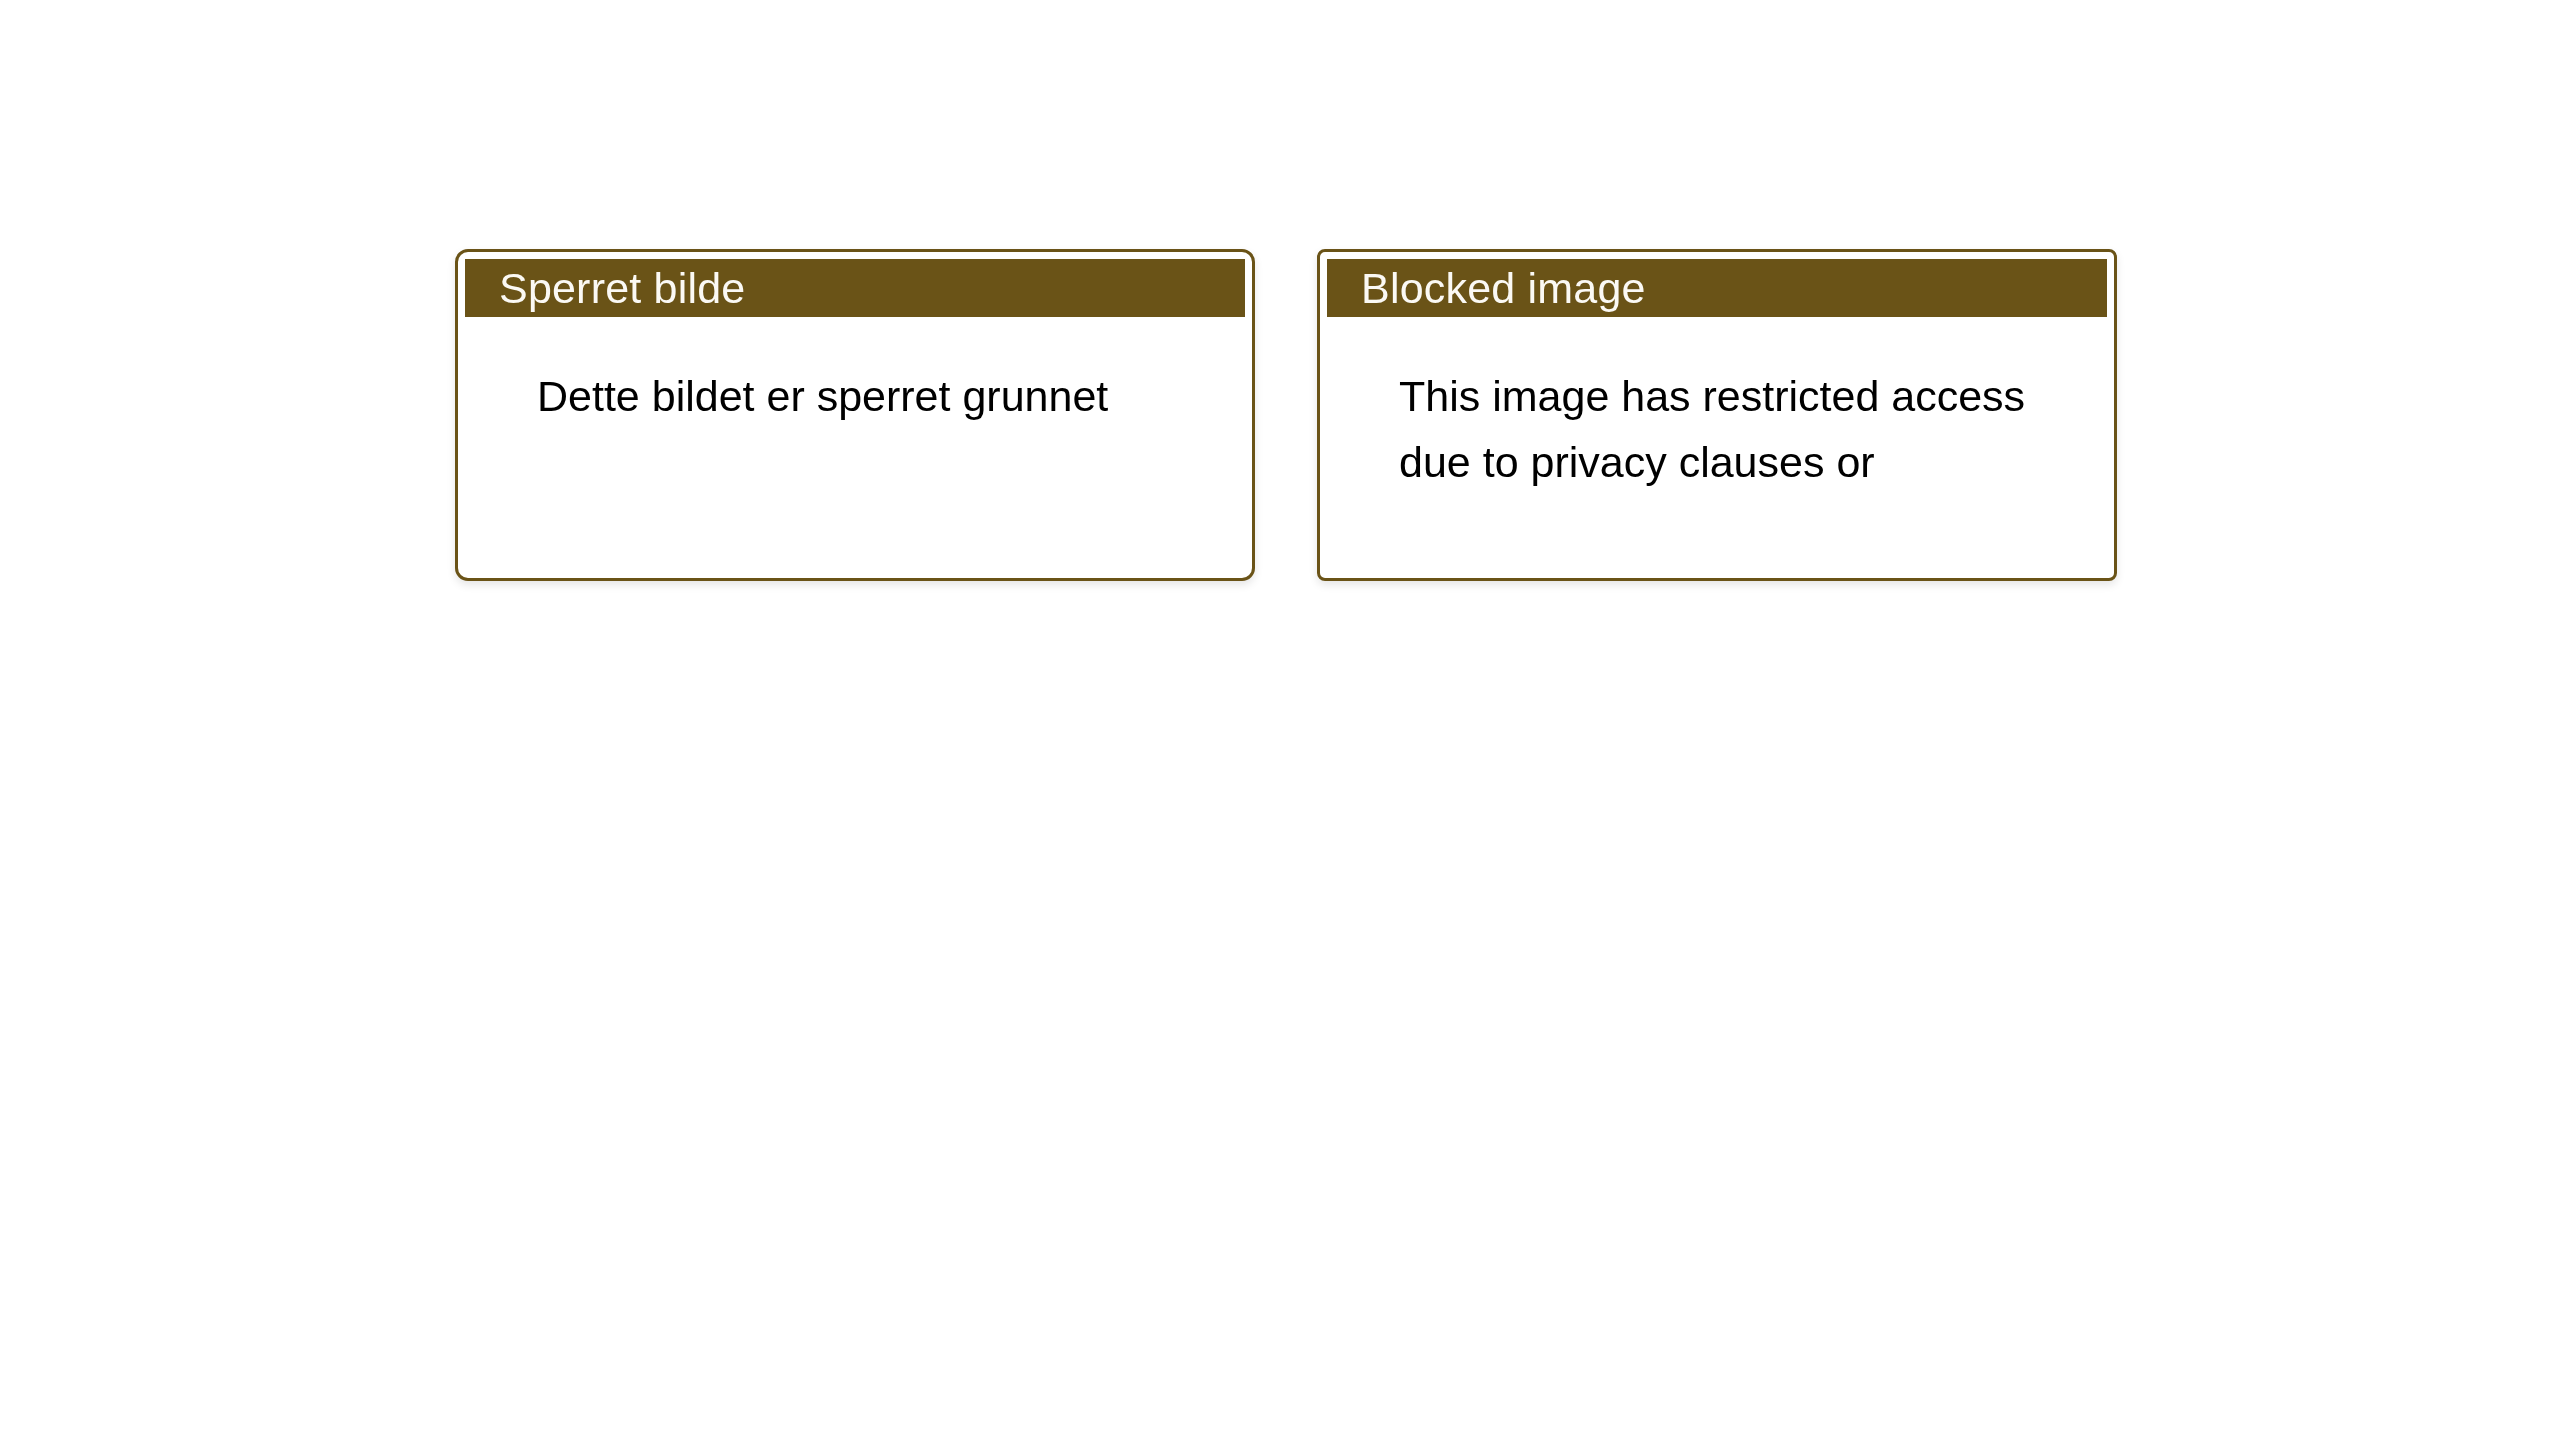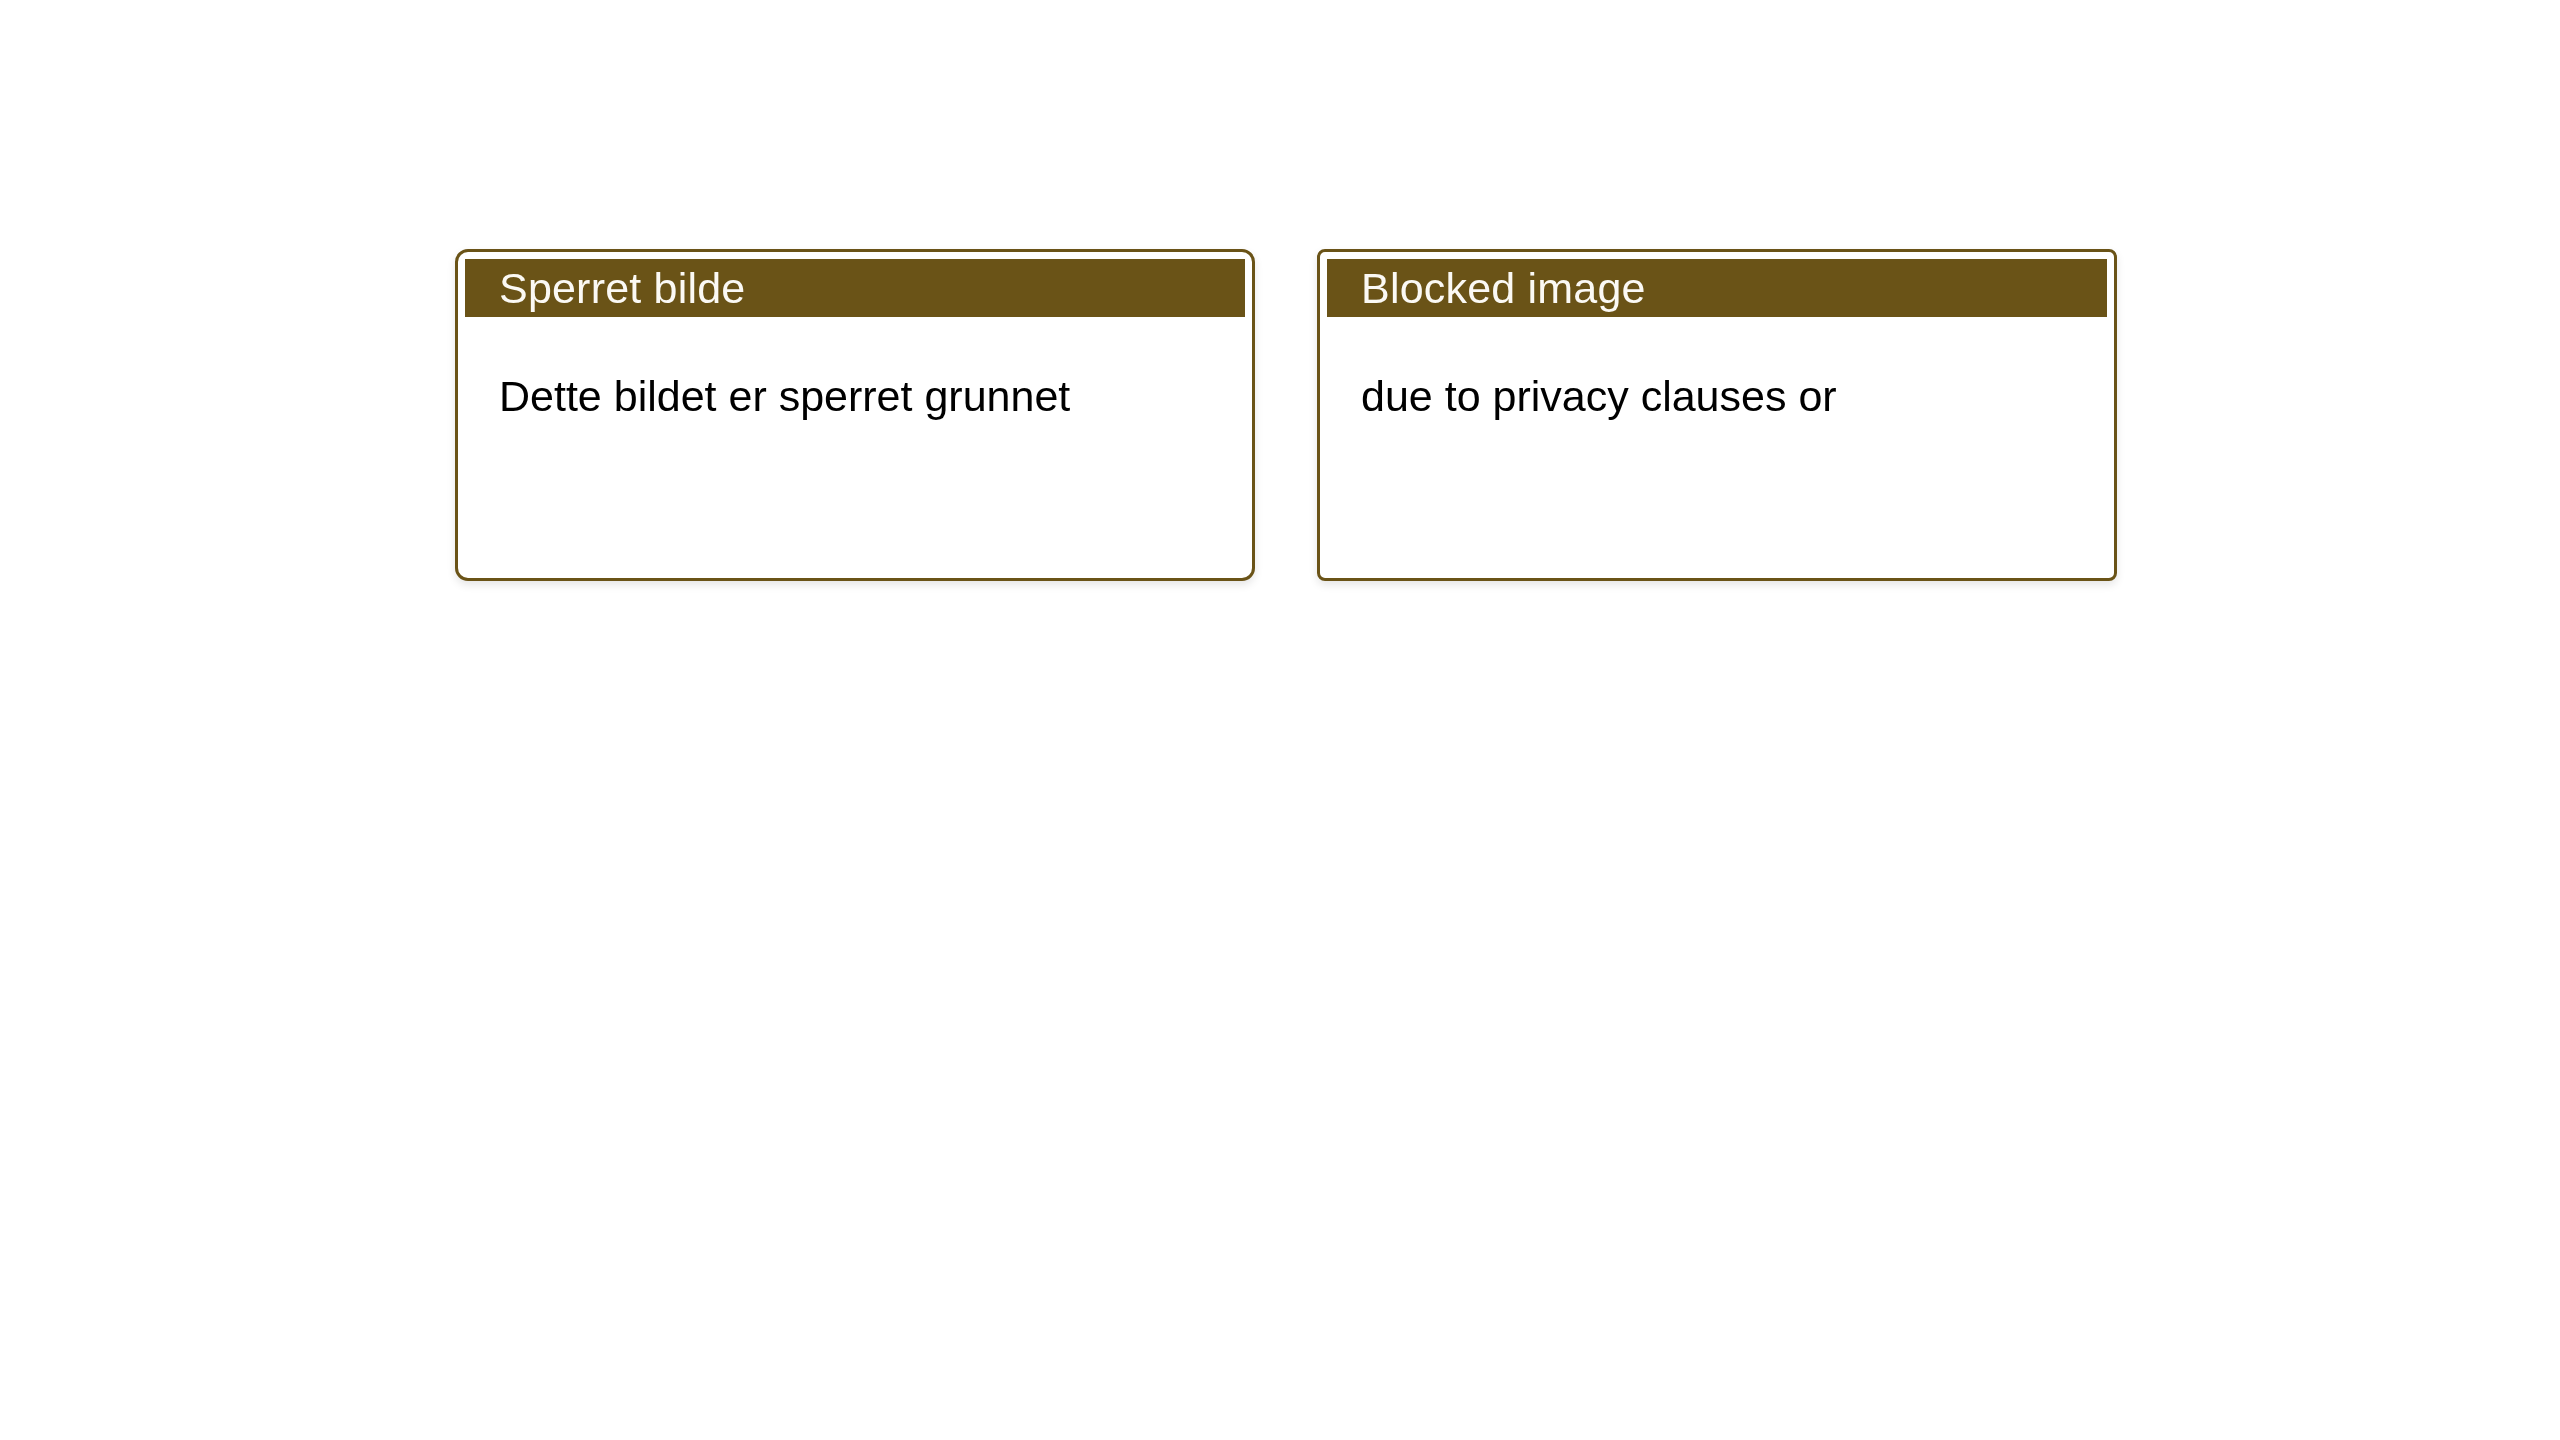--- a/index.html
+++ b/index.html
@@ -43,34 +43,36 @@
     line-height: 1;
     letter-spacing: 0.2px;
     font-weight: 400;
   }
   .card-body {
     padding: 46px 27px 0 27px;
     color: var(--body-text);
     font-size: 43px;
     line-height: 52px;
     font-weight: 400;
+    margin-left: 38px;
   }
 </style>
 </head>
 <body>
 
 <div class="card no">
   <div class="card-header">
     <span>Sperret bilde</span>
   </div>
   <div class="card-body">
     <div>Dette bildet er sperret grunnet</div>
   </div>
 </div>
 
 <div class="card en">
   <div class="card-header">
     <span>Blocked image</span>
   </div>
   <div class="card-body">
+    <div>This image has restricted access</div>
     <div>due to privacy clauses or</div>
   </div>
 </div>
 
 </body></html>

